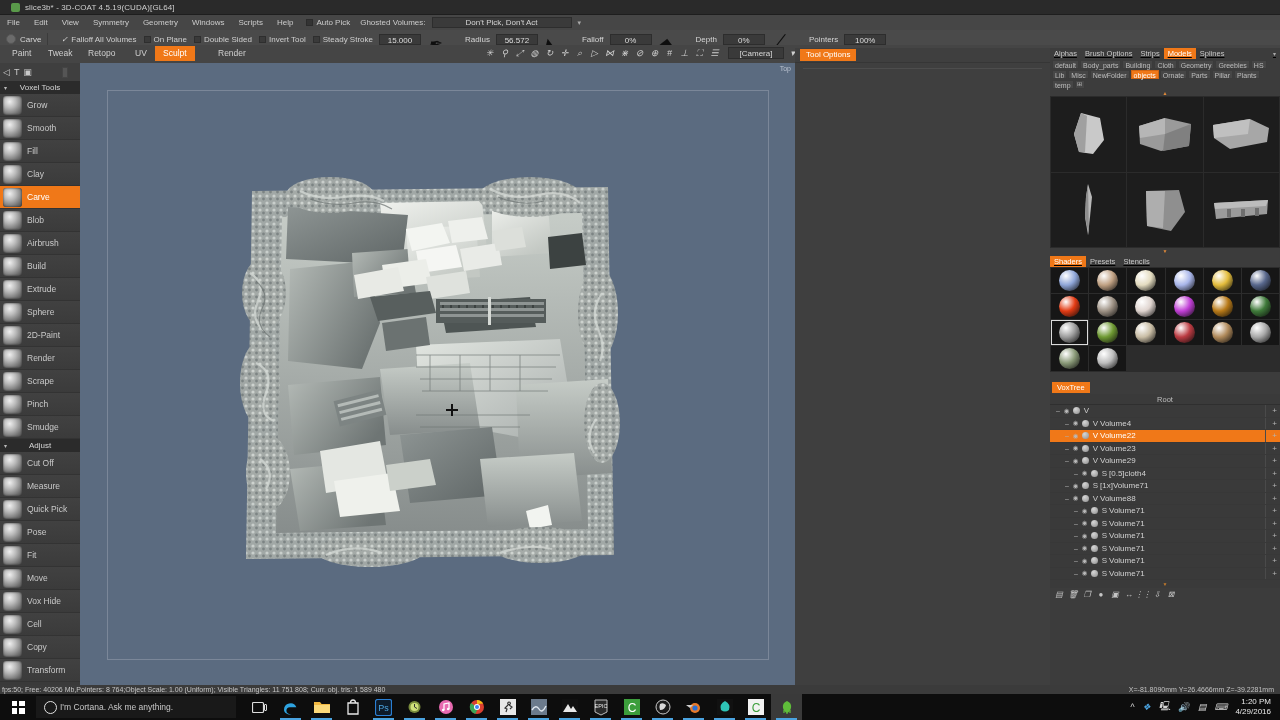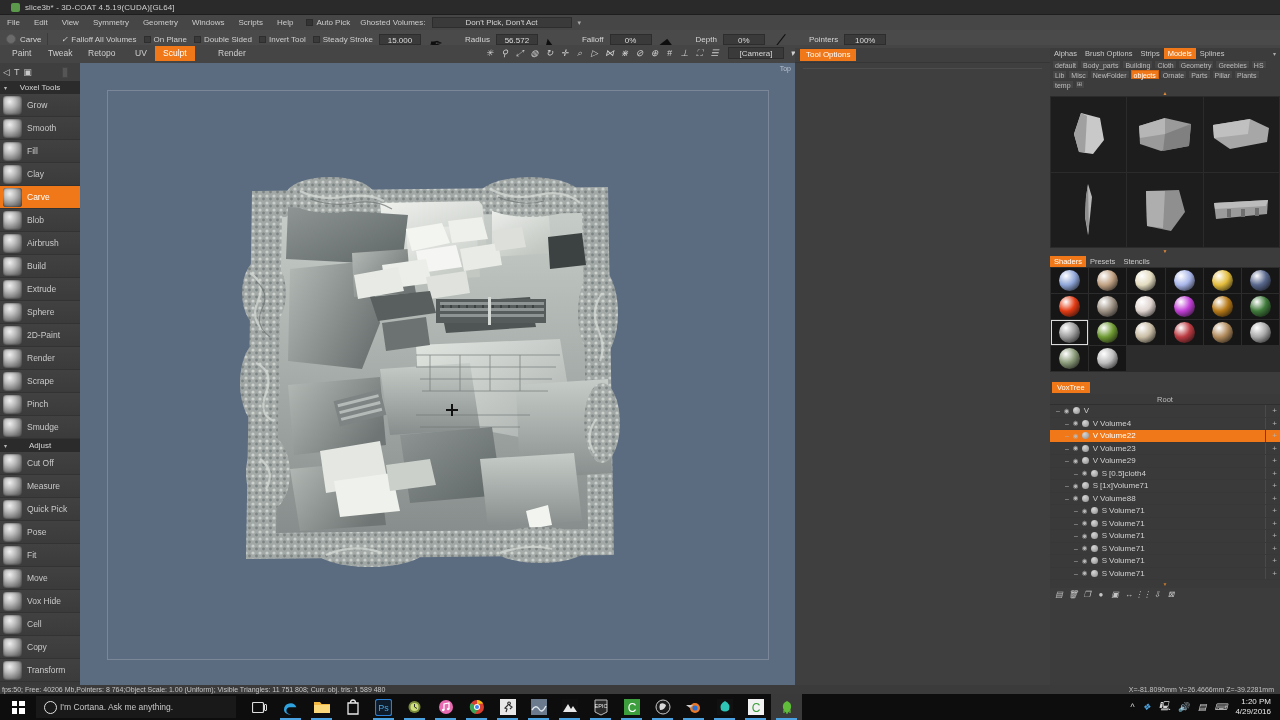--- a/index.html
+++ b/index.html
@@ -92,21 +92,21 @@
     border-top:1px solid #363636; }
   .to-row { display:flex; align-items:center; height:16px; padding:0 8px; margin-top:4px; }
   .to-lbl { font-size:8px; color:#c8c8c8; }
   .to-dd { margin-left:auto; width:95px; height:12px; background:#4a4a4a; border:1px solid #383838;
     font-size:8px; color:#dcdcdc; display:flex;align-items:center;justify-content:center; }
   .to-dd-ar { margin-left:4px; font-size:6px; color:#bbb; }
   .to-sep { height:1px; background:#4d4d4d; margin:5px 8px 0 8px; }
 
   
   .rightpanel { position:absolute; left:1050px; top:48px; width:230px; height:637px; background:#3c3c3c; }
-  .rp-tabs { display:flex; align-items:center; height:11px; background:#3c3c3c; }
+  .rp-tabs { display:flex; align-items:center; height:11px; background:#3c3c3c;text-decoration:underline; }
   .rp-tab { font-size:7.5px; color:#c9c9c9; padding:0 4px; line-height:11px; }
   .rp-tab.active { background:#f07818; color:#fff; }
   .rp-tabs .car { margin-left:auto; margin-right:4px; font-size:6px; color:#aaa; }
   .chipwrap { display:flex; flex-wrap:wrap; gap:1px; padding:1px 2px; }
   .chip { font-size:7px; color:#bbbbbb; background:#464646; padding:0 2px; height:9px;
     line-height:9px; border:1px solid #3b3b3b; }
   .chip.active { background:#f07818; color:#fff; border-color:#cf6310; }
   .chip.ic { width:10px; display:flex;align-items:center;justify-content:center;font-size:6px;}
   .updown { height:6px; display:flex;align-items:center;justify-content:center;
     font-size:5px; color:#e08a3a; }

